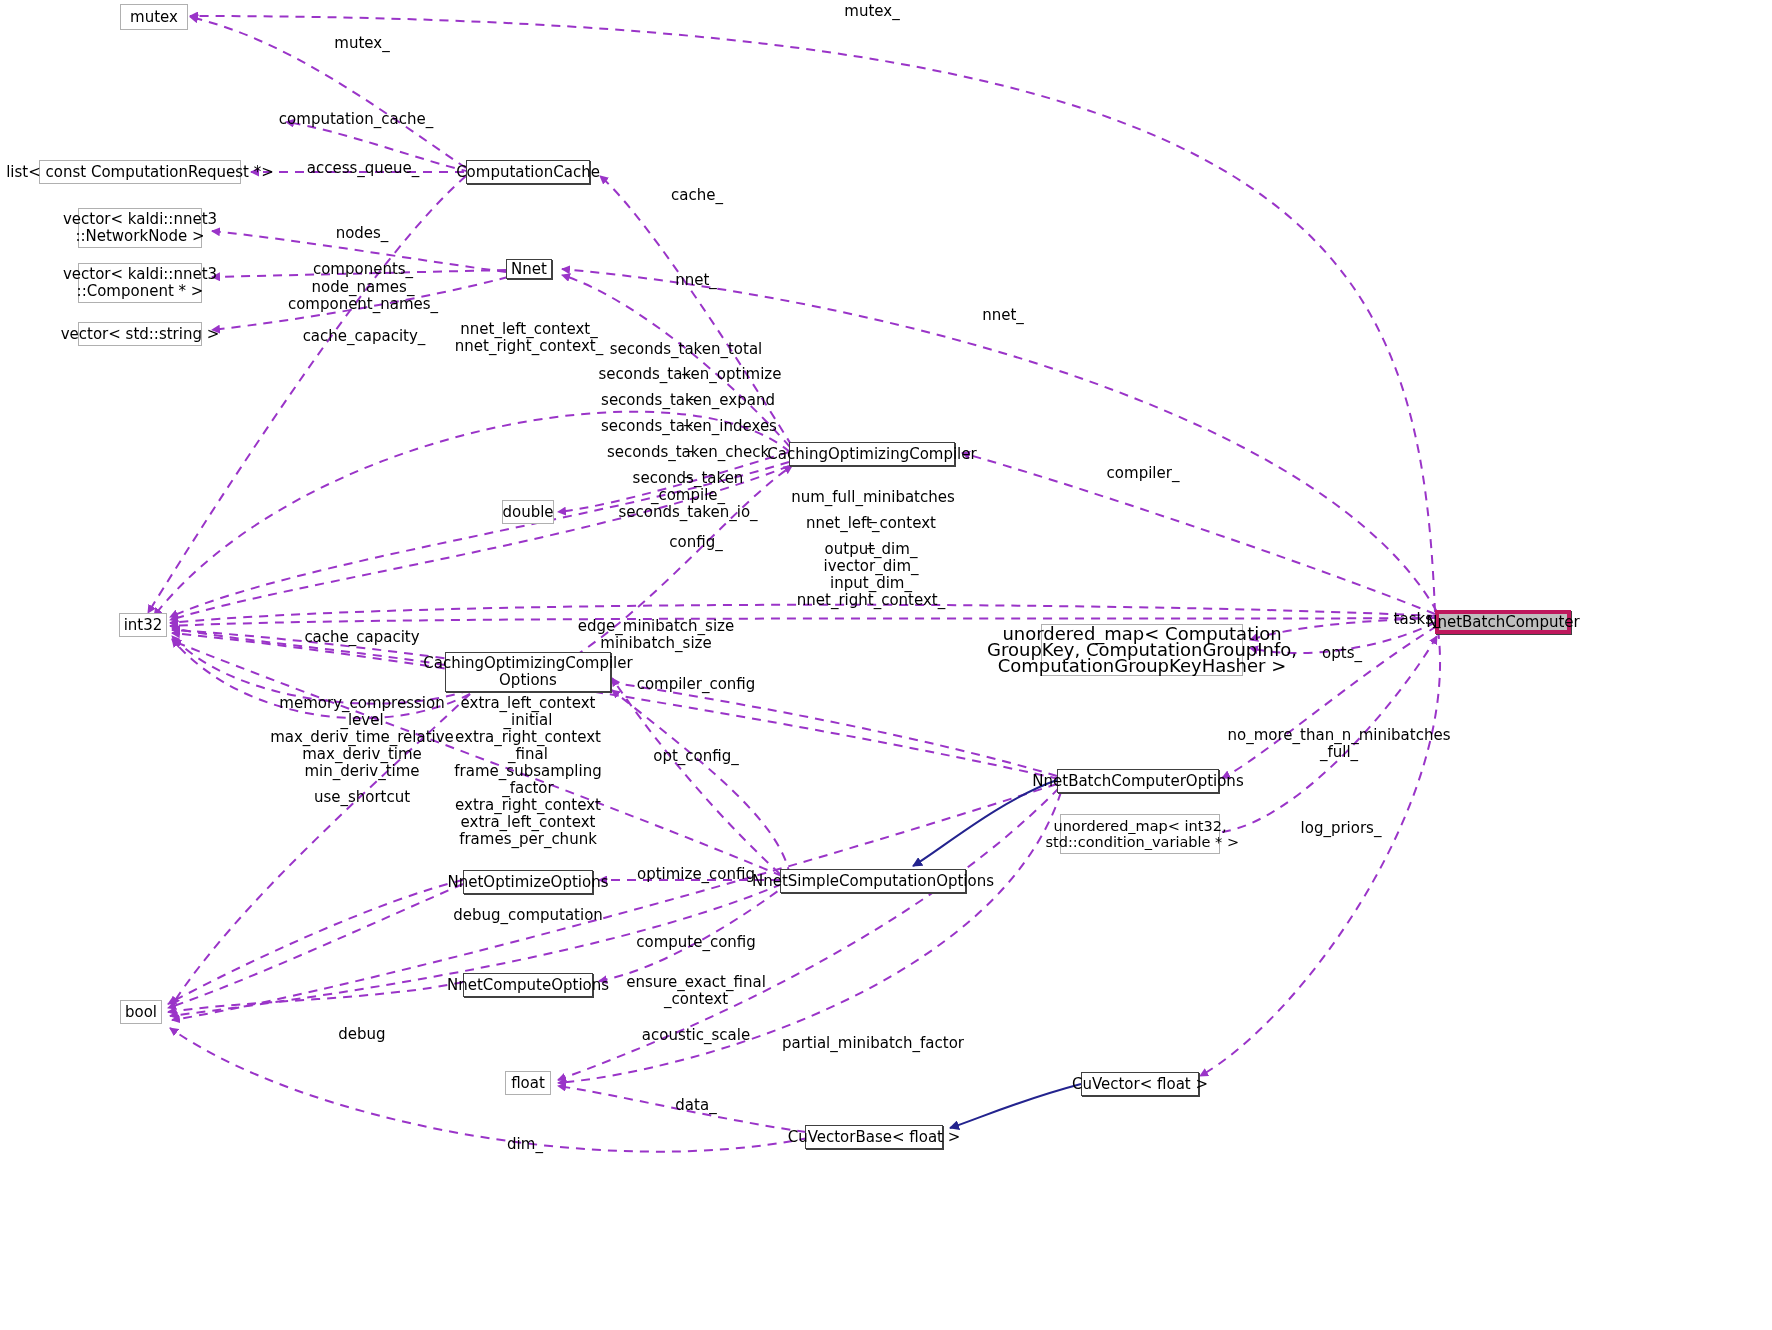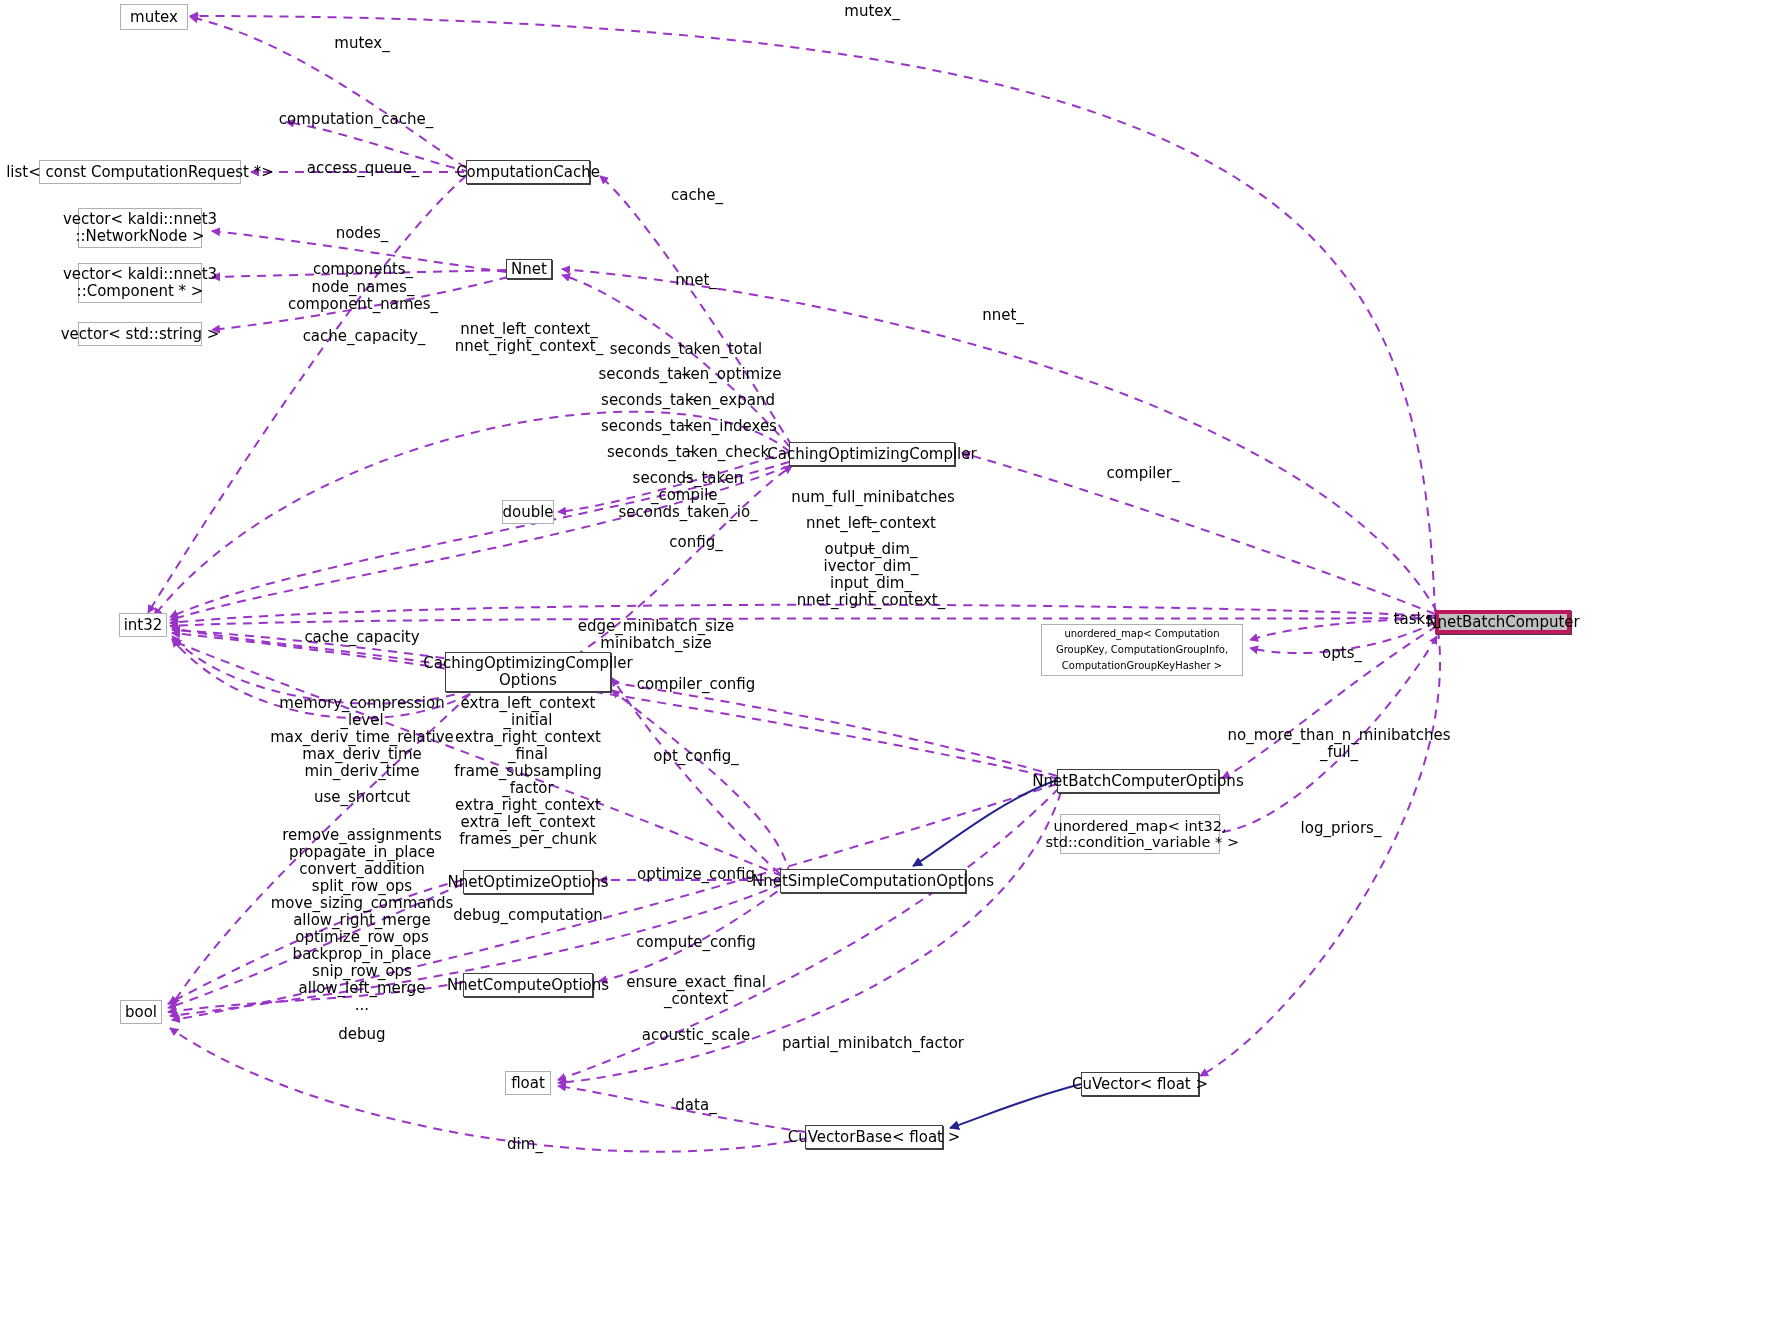--- a/index.html
+++ b/index.html
@@ -188,21 +188,21 @@
 
   <div class="node plain" style="left:502px;top:500px;width:52px;height:24px;">double</div>
 
   <div class="node plain" style="left:119px;top:613px;width:48px;height:24px;">int32</div>
 
   <div class="node klass" style="left:789px;top:442px;width:166px;height:24px;">CachingOptimizingCompiler</div>
 
   <div class="node klass" style="left:445px;top:652px;width:166px;height:40px;">CachingOptimizingCompiler
 Options</div>
 
-  <div class="node plain" style="left:1041px;top:624px;width:202px;height:52px;font-size:10px;line-height:16px;">unordered_map&lt; Computation
+  <div class="node plain" style="left:1041px;top:624px;width:202px;height:52px;font-size:18px;line-height:16px;">unordered_map&lt; Computation
 GroupKey, ComputationGroupInfo,
 ComputationGroupKeyHasher &gt;</div>
 
   <div class="node current" style="left:1435px;top:610px;width:136px;height:24px;">NnetBatchComputer</div>
 
   <div class="node klass" style="left:1057px;top:769px;width:162px;height:24px;">NnetBatchComputerOptions</div>
 
   <div class="node plain" style="left:1060px;top:814px;width:160px;height:40px;font-size:14.5px;line-height:16px;">unordered_map&lt; int32,
  std::condition_variable * &gt;</div>
 
@@ -275,31 +275,20 @@
 frame_subsampling
 _factor
 extra_right_context
 extra_left_context
 frames_per_chunk</div>
   <div class="elabel" style="left:696px;top:748px;">opt_config_</div>
   <div class="elabel" style="left:362px;top:789px;">use_shortcut</div>
   <div class="elabel" style="left:1339px;top:727px;">no_more_than_n_minibatches
 _full_</div>
   <div class="elabel" style="left:1341px;top:820px;">log_priors_</div>
-  <div class="elabel" style="left:362px;top:827px;">remove_assignments
-propagate_in_place
-convert_addition
-split_row_ops
-move_sizing_commands
-allow_right_merge
-optimize_row_ops
-backprop_in_place
-snip_row_ops
-allow_left_merge
-...</div>
   <div class="elabel" style="left:696px;top:866px;">optimize_config</div>
   <div class="elabel" style="left:528px;top:907px;">debug_computation</div>
   <div class="elabel" style="left:696px;top:934px;">compute_config</div>
   <div class="elabel" style="left:696px;top:974px;">ensure_exact_final
 _context</div>
   <div class="elabel" style="left:362px;top:1026px;">debug</div>
   <div class="elabel" style="left:696px;top:1027px;">acoustic_scale</div>
   <div class="elabel" style="left:873px;top:1035px;">partial_minibatch_factor</div>
   <div class="elabel" style="left:696px;top:1097px;">data_</div>
   <div class="elabel" style="left:525px;top:1136px;">dim_</div>

